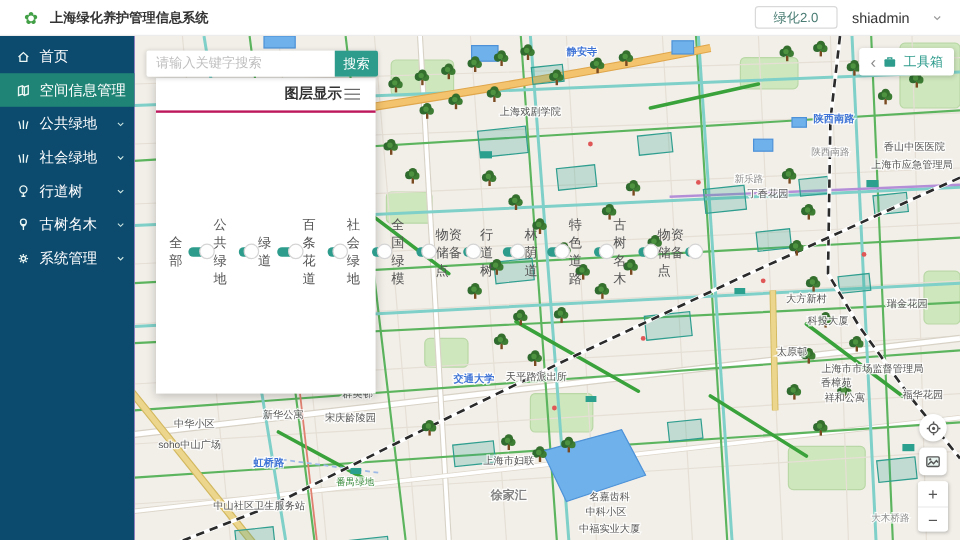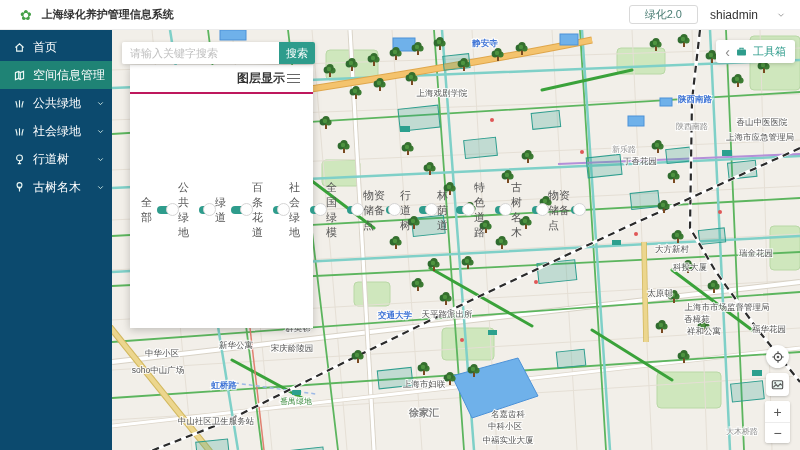--- a/index.html
+++ b/index.html
@@ -156,20 +156,29 @@
         <span class="nlabel">行道树</span>
         <svg class="nav-chev" viewBox="0 0 16 16">
           <use href="#i-chev"></use>
         </svg>
       </div>
       <div class="nav-item">
         <svg class="nicon" viewBox="0 0 16 16">
           <use href="#i-oldtree"></use>
         </svg>
         <span class="nlabel">古树名木</span>
+        <svg class="nav-chev" viewBox="0 0 16 16">
+          <use href="#i-chev"></use>
+        </svg>
+      </div>
+      <div class="nav-item">
+        <svg class="nicon" viewBox="0 0 16 16">
+          <use href="#i-gear"></use>
+        </svg>
+        <span class="nlabel">系统管理</span>
         <svg class="nav-chev" viewBox="0 0 16 16">
           <use href="#i-chev"></use>
         </svg>
       </div>
     </div>
 
   <div class="map">
 
     <svg class="basemap" width="688" height="420" viewBox="0 0 688 420">
       <rect x="0" y="0" width="688" height="420" fill="#f2efe9"></rect>

